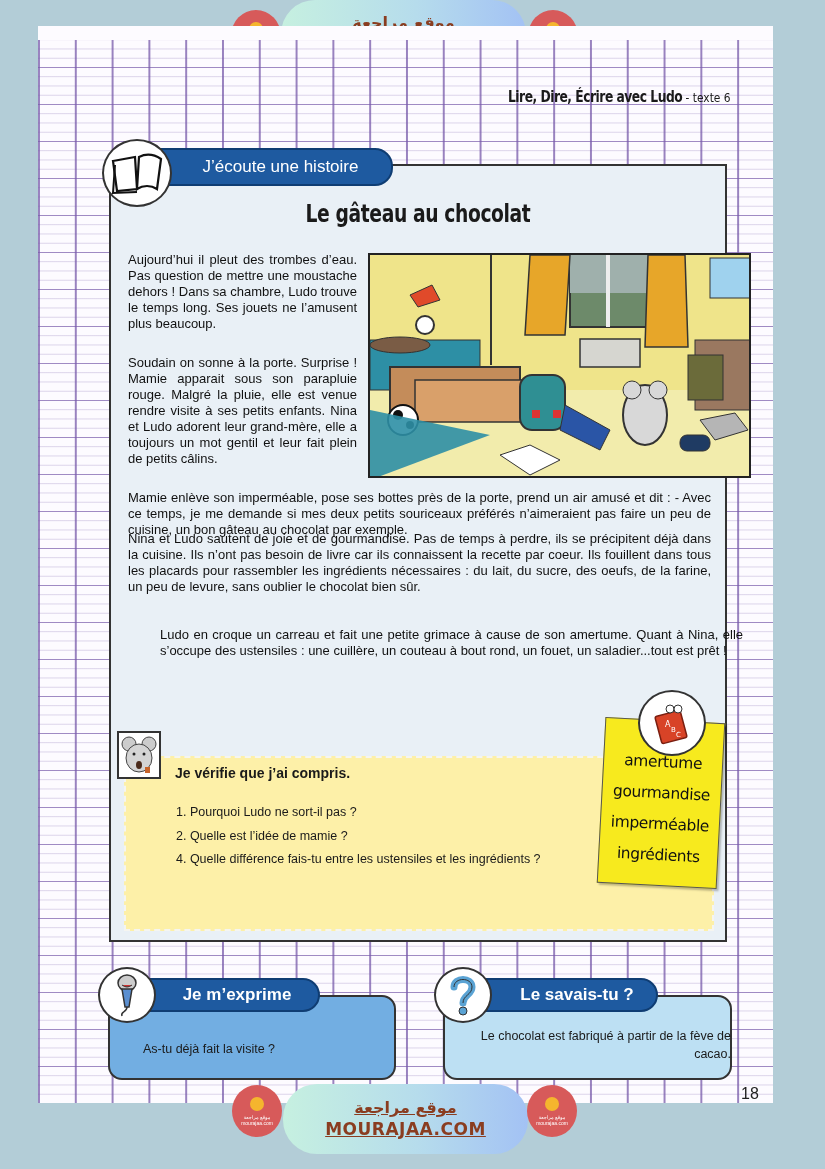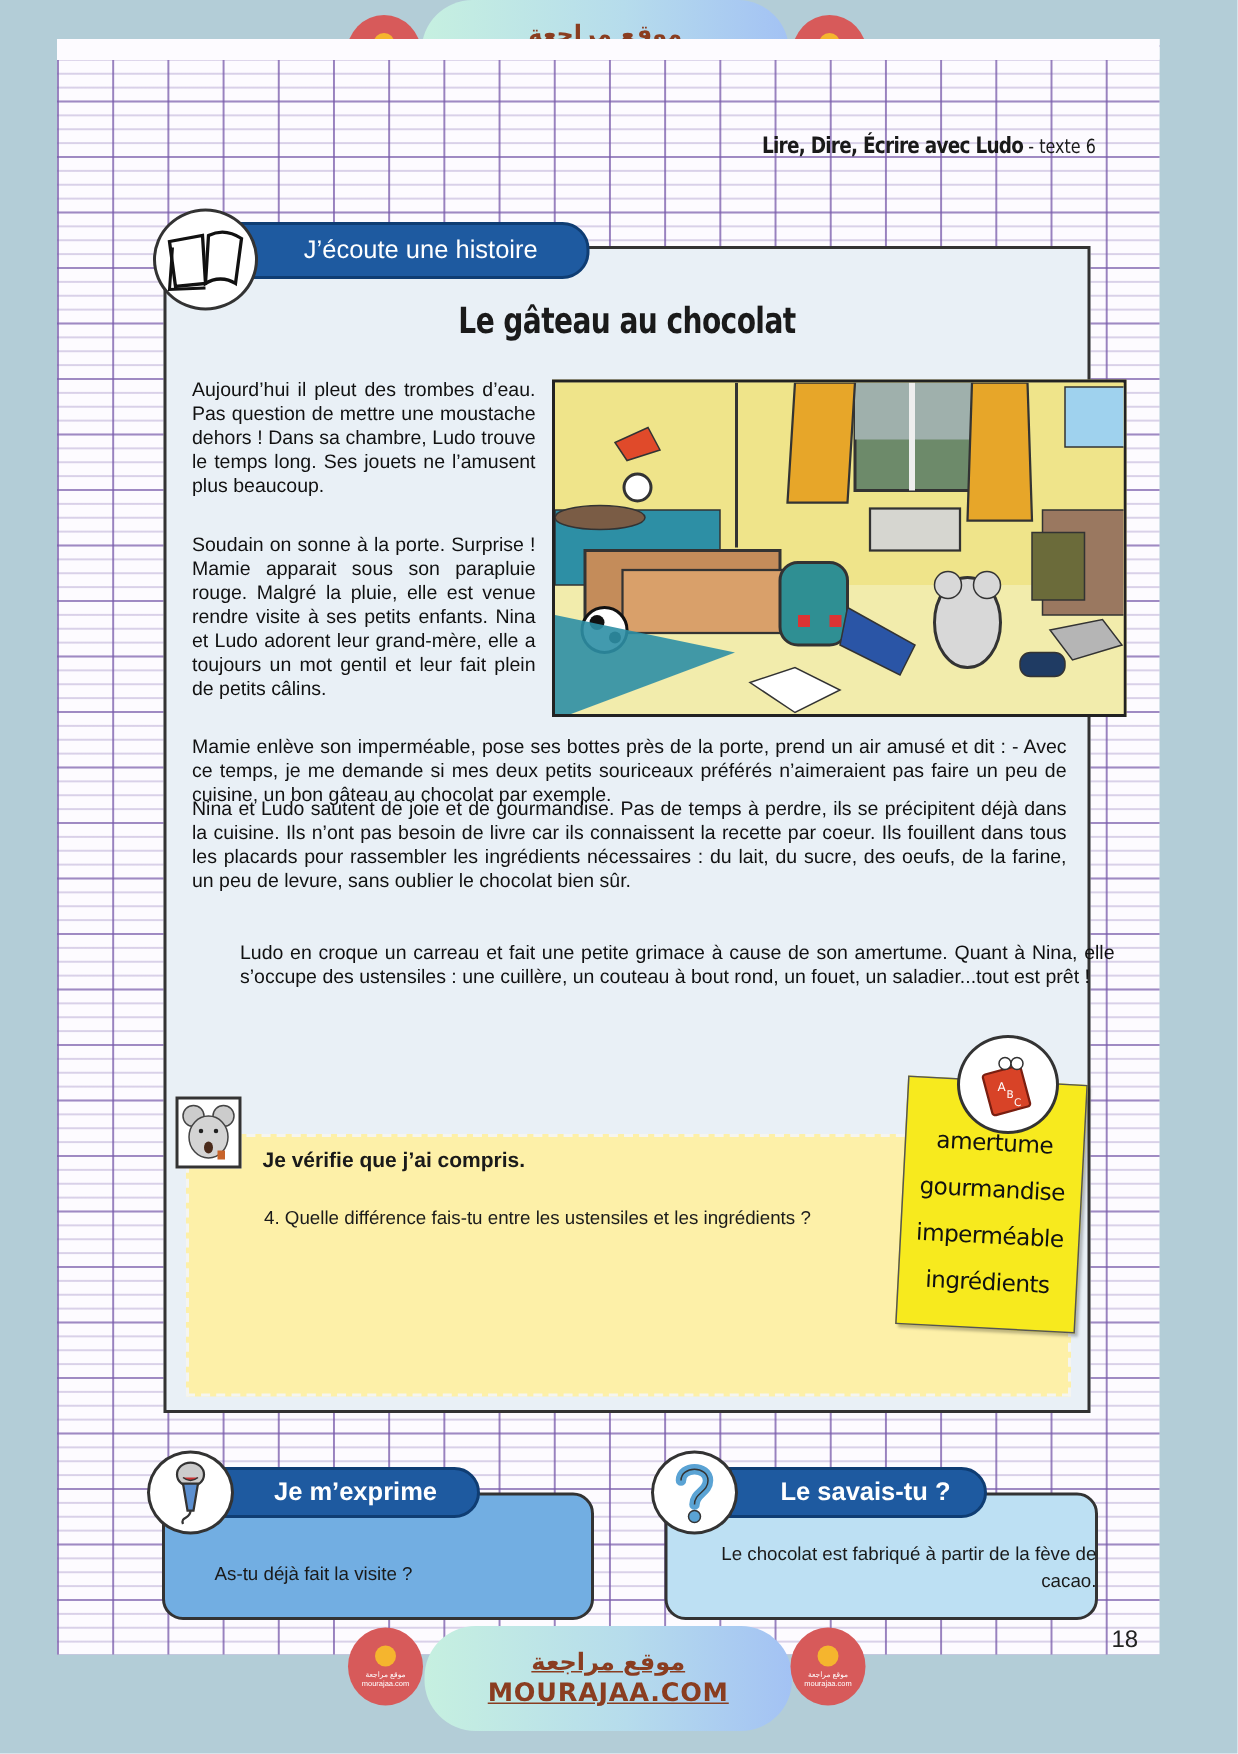--- a/index.html
+++ b/index.html
@@ -216,20 +216,22 @@
     <circle cx="29" cy="10" r="7" fill="#ccc" stroke="#444"></circle>
     <ellipse cx="19" cy="24" rx="13" ry="14" fill="#d4d4d4" stroke="#444"></ellipse>
     <circle cx="14" cy="20" r="1.5" fill="#222"></circle>
       <circle cx="24" cy="20" r="1.5" fill="#222"></circle>
     <ellipse cx="19" cy="31" rx="3" ry="4" fill="#4a2a1a"></ellipse>
     <rect x="25" y="33" width="5" height="6" fill="#c8642a"></rect>
   </svg>
 </div>
 <div class="quiz-title">Je vérifie que j’ai compris.</div>
 <ol class="quiz-list">
+  <li>1. Pourquoi Ludo ne sort-il pas ?</li>
+  <li>2. Quelle est l’idée de mamie ?</li>
   <li>4. Quelle différence fais-tu entre les ustensiles et les ingrédients ?</li>
 </ol>
 
 <div class="vocab-note">
   <span>amertume</span>
   <span>gourmandise</span>
   <span>imperméable</span>
   <span>ingrédients</span>
 </div>
 <div class="icon-circle abc-circle">

